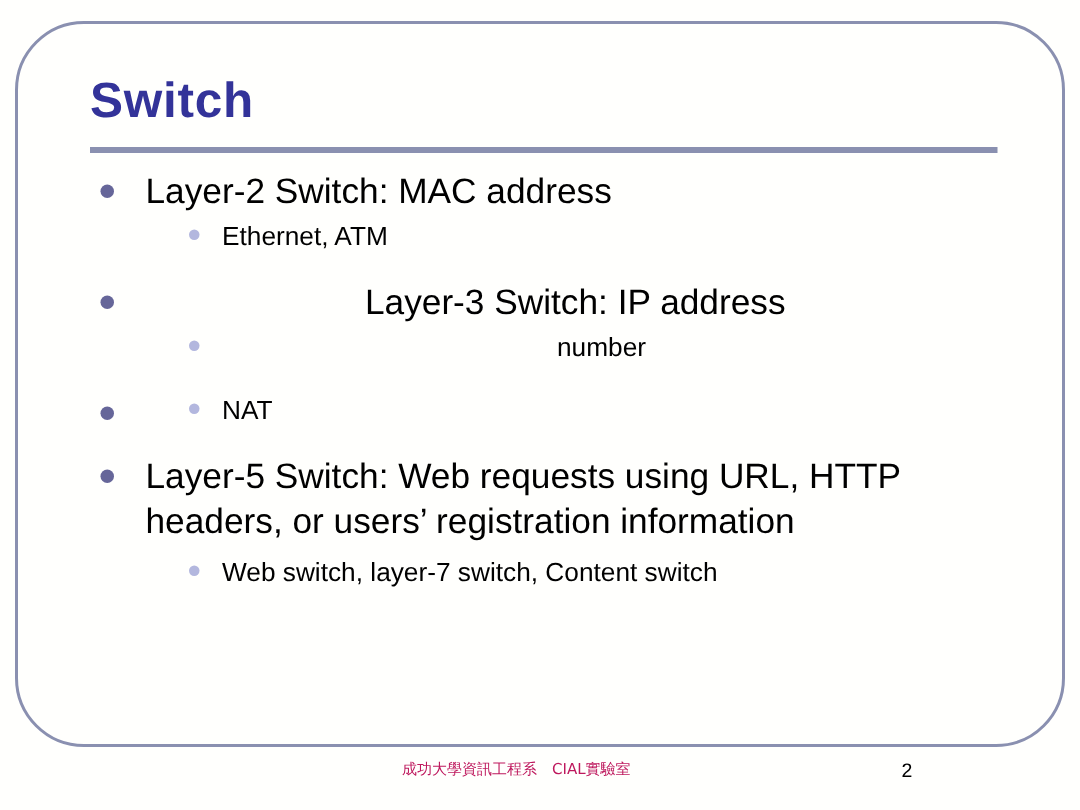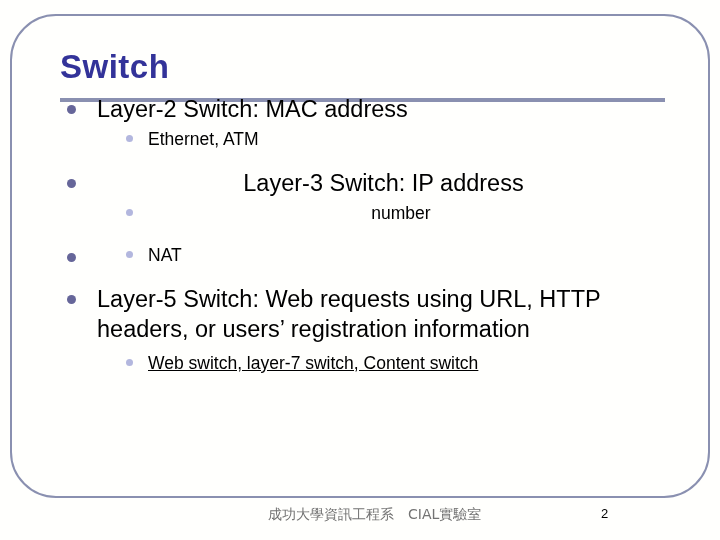--- a/index.html
+++ b/index.html
@@ -52,21 +52,21 @@
     left: 60px;
     top: 98px;
     width: 605px;
     height: 4px;
     background: #8a90b0;
   }
 
   .body-area {
     position: absolute;
     left: 60px;
-    top: 94px;
+    top: 112px;
     width: 610px;
   }
 
   .bullet-l1 {
     position: relative;
     padding-left: 37px;
     font-size: 23.5px;
     line-height: 30px;
     color: #000000;
     margin: 0;
@@ -101,36 +101,36 @@
     background: #b3b7de;
   }
 
   .group { margin: 0; }
   .g1 { margin-top: 0px; }
   .g2 { margin-top: 9px; text-align: center; }
   .g3 { margin-top: 10px; }
   .g4 { margin-top: 9px; }
 
   .sub-gap { margin-top: 2px; }
-  .sub-gap-wide { margin-top: 6px; text-decoration: underline; }
+  .sub-gap-wide { margin-top: 6px; }
 
   .footer {
     position: absolute;
     left: 0;
     top: 506px;
     width: 720px;
     height: 22px;
   }
 
   .footer-center {
     position: absolute;
     left: 268px;
     top: 0;
-    font-size: 14px;
-    color: #737373;
+    font-size: 10px;
+    color: #be185d;
     white-space: pre;
     font-family: "DejaVu Sans", "Liberation Sans", sans-serif;
   }
 
   .footer-page {
     position: absolute;
     left: 601px;
     top: 0;
     font-size: 13px;
     color: #000000;

